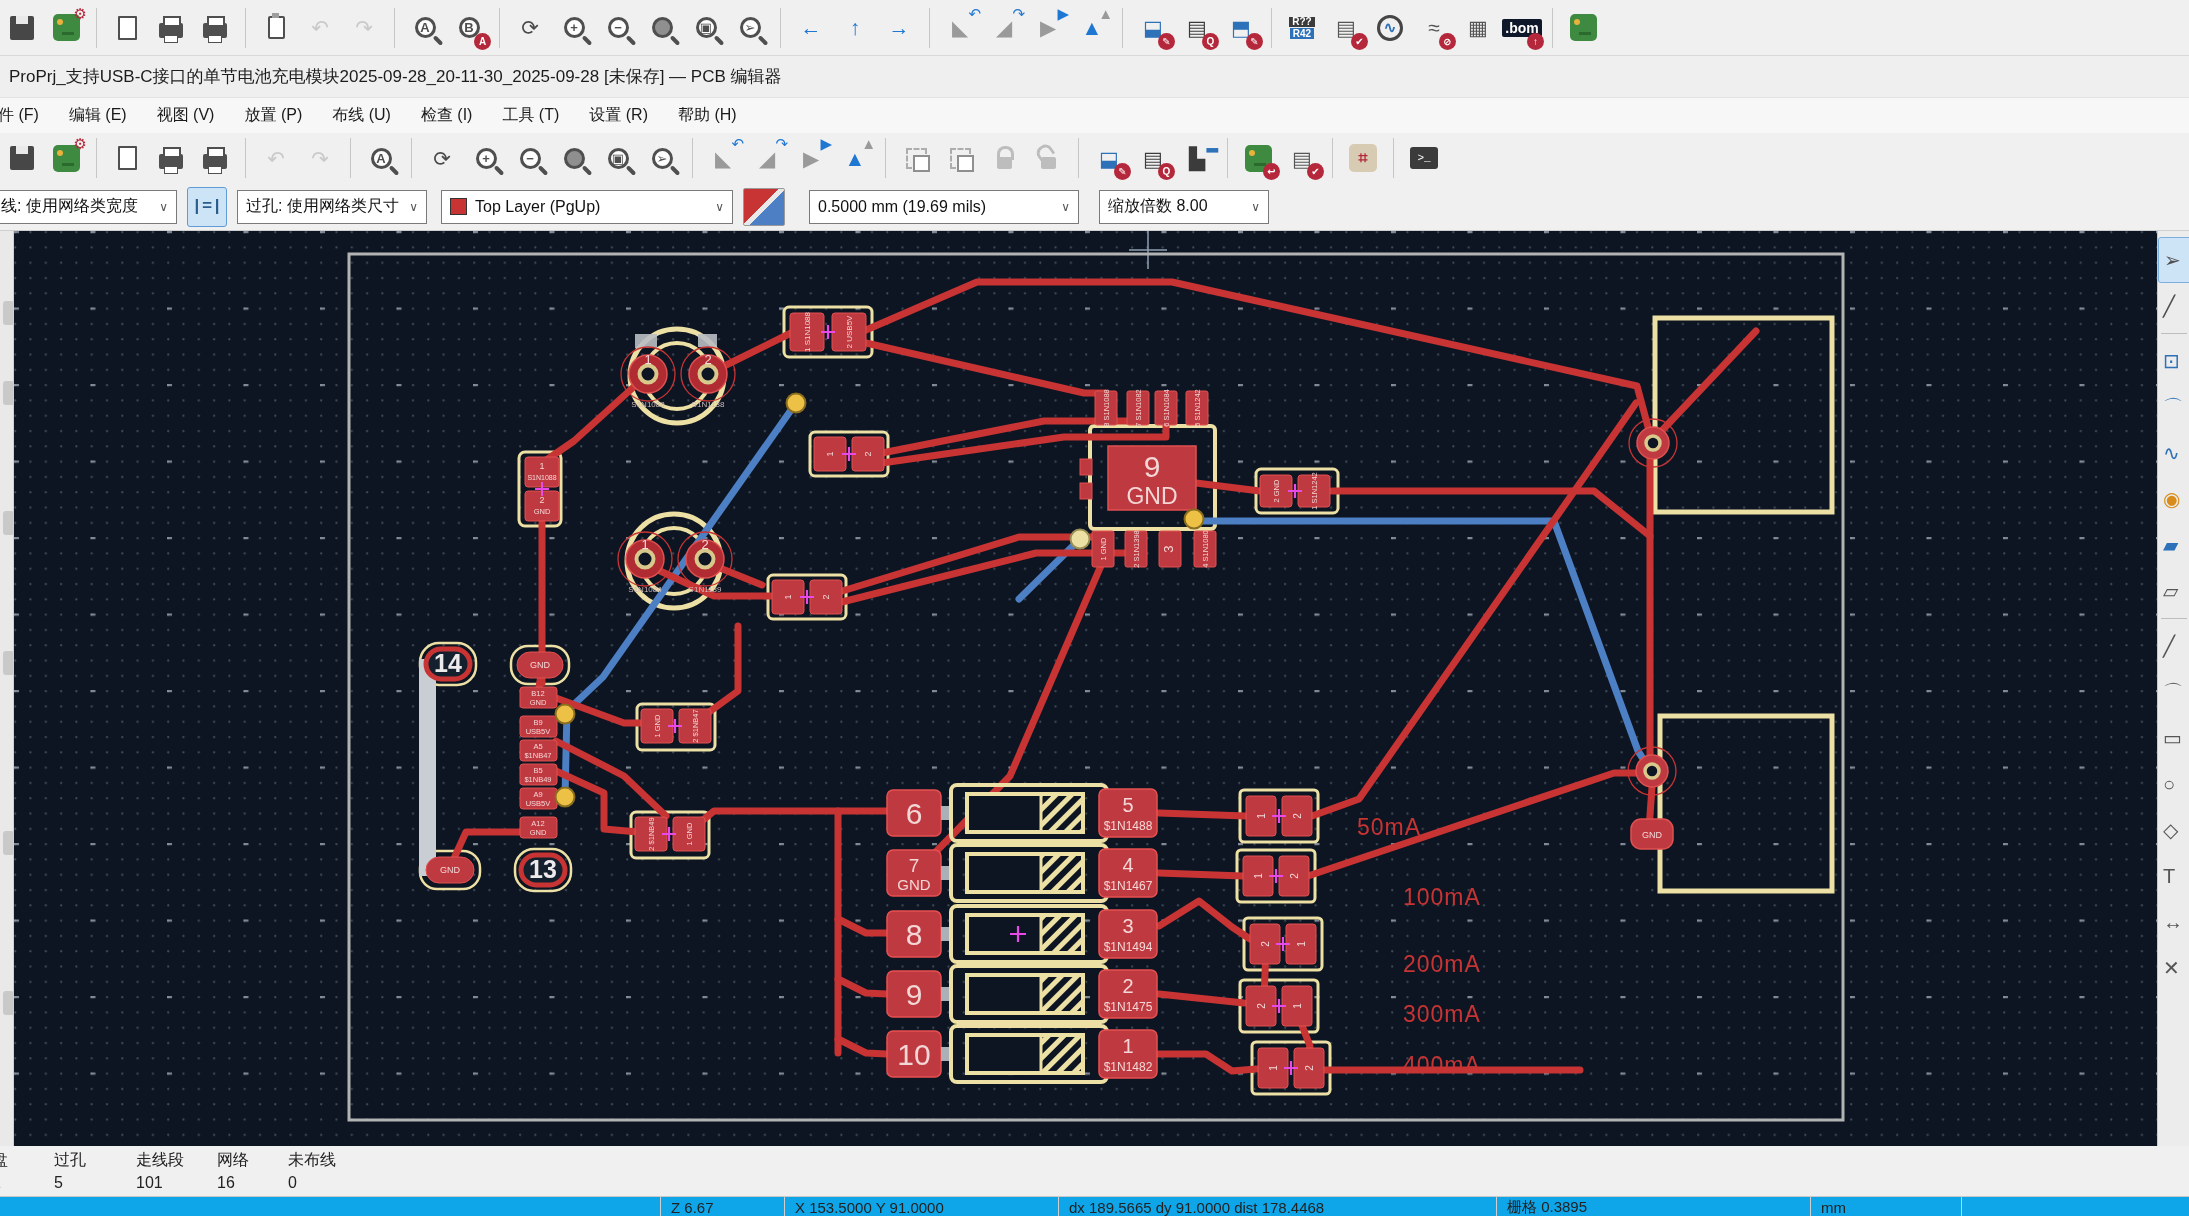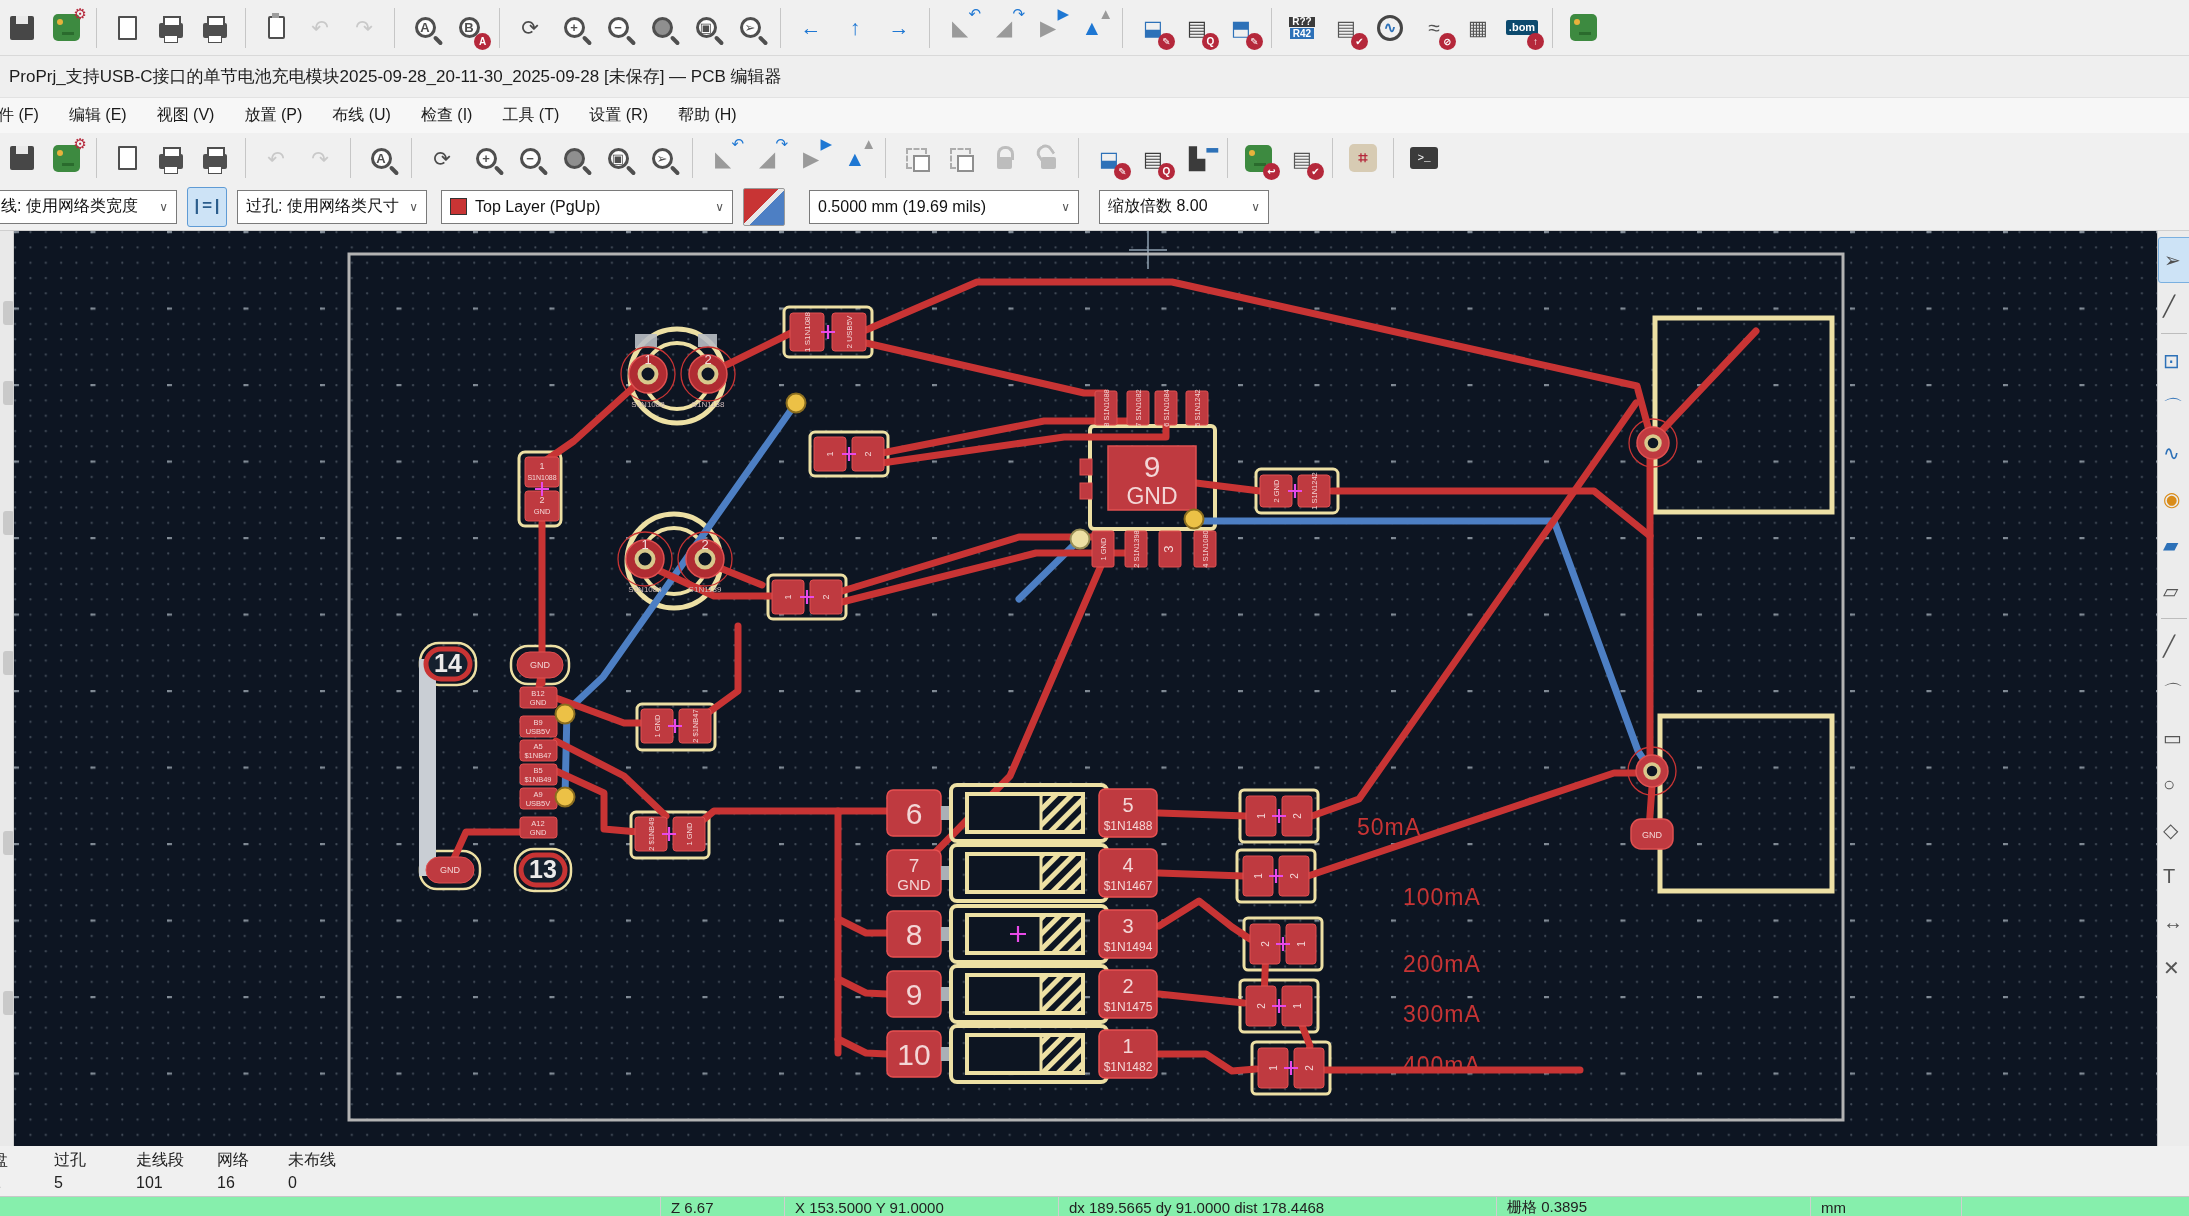--- a/index.html
+++ b/index.html
@@ -37,21 +37,21 @@
   .board .g::after{content:"";position:absolute;width:12px;height:3px;background:#2a6b2d;left:9px;bottom:6px}
   .lock .g{width:15px;height:12px;background:#bdbdbd;border-radius:2px;position:relative;margin-top:10px}
   .lock .g::before{content:"";position:absolute;width:11px;height:11px;border:3.5px solid #bdbdbd;border-bottom:none;
     border-radius:8px 8px 0 0;left:0;top:-11px}
   .unlock .g::before{transform:rotate(-35deg);left:-5px;top:-12px}
   .group .g{width:21px;height:21px;border:2px dashed #adadad;position:relative;background:transparent}
   .group .g::before{content:"";position:absolute;right:-5px;bottom:-5px;width:13px;height:13px;background:#fff;border:2px solid #8f8f8f}
   .r42{flex-direction:column;gap:1px}
   .r42 .g{background:#3b3b3b;color:#fff;font-size:10px;padding:0 3px;font-weight:bold}
   .r42 .over{position:static;background:#2d71b8;color:#fff;font-size:10px;padding:0 3px;font-weight:bold}
-  .bomi .g{background:#0c4a6e;color:#fff;font-size:11px;font-weight:bold;padding:2px 3px;border-radius:2px}
+  .bomi .g{background:#0f172a;color:#fff;font-size:14px;font-weight:bold;padding:2px 3px;border-radius:2px}
   .console .g{width:28px;height:22px;background:#3b3b3b;border-radius:3px;color:#fff;font-size:11px;
     display:flex;align-items:center;justify-content:center;font-family:"Liberation Mono","DejaVu Sans Mono",monospace}
   .tan .g{width:28px;height:28px;background:#d7cbb3;border-radius:5px;color:#b5283b;font-size:16px;
     display:flex;align-items:center;justify-content:center;font-weight:bold}
   .circ .g{border:3px solid #454545;border-radius:50%;width:26px;height:26px;display:flex;
     align-items:center;justify-content:center;font-size:16px;color:#2d71b8;font-weight:bold}
   
   #titlebar{left:0;top:56px;width:2189px;height:42px;background:#efefef;display:flex;align-items:center;
     padding-left:9px;font-size:17px;color:#1c1c1c;border-bottom:1px solid #e2e2e2}
   #menubar{left:0;top:98px;width:2189px;height:35px;background:#f7f7f7;display:flex;align-items:center;font-size:16px}
@@ -78,21 +78,21 @@
     overflow:hidden;display:flex;flex-direction:column;align-items:flex-start;padding-top:6px}
   .rtool{width:44px;height:46px;display:flex;align-items:center;justify-content:flex-start;
     padding-left:5px;font-size:20px;color:#4f4f4f;flex:0 0 auto}
   .rtool.active{background:#cde3f6;border:1px solid #7ab0e0;border-radius:3px}
   .rsep{height:1px;width:26px;background:#bdbdbd;margin:4px 0 4px 3px;flex:0 0 auto}
   
   #statusA{left:0;top:1146px;width:2189px;height:50px;background:#f0f0f0;font-size:16px}
   .scount{position:absolute;top:4px}
   .scount .lab{display:block;color:#222}
   .scount .val{display:block;margin-top:3px;color:#222}
-  #statusB{left:0;top:1196px;width:2189px;height:20px;background:#86efac;border-top:1px solid #c8c8c8;
+  #statusB{left:0;top:1196px;width:2189px;height:20px;background:#0ea5e9;border-top:1px solid #c8c8c8;
     font-size:15px;color:#222}
   .scell{position:absolute;top:0;height:20px;display:flex;align-items:center;padding-left:10px;border-left:1px solid #cfcfcf}
   text{font-family:"Liberation Sans","DejaVu Sans",sans-serif}
 </style>
 </head>
 <body>
 
 <div id="toolbar1" class="abs">
     <span class="tbi floppy">
       <span class="g"></span>

